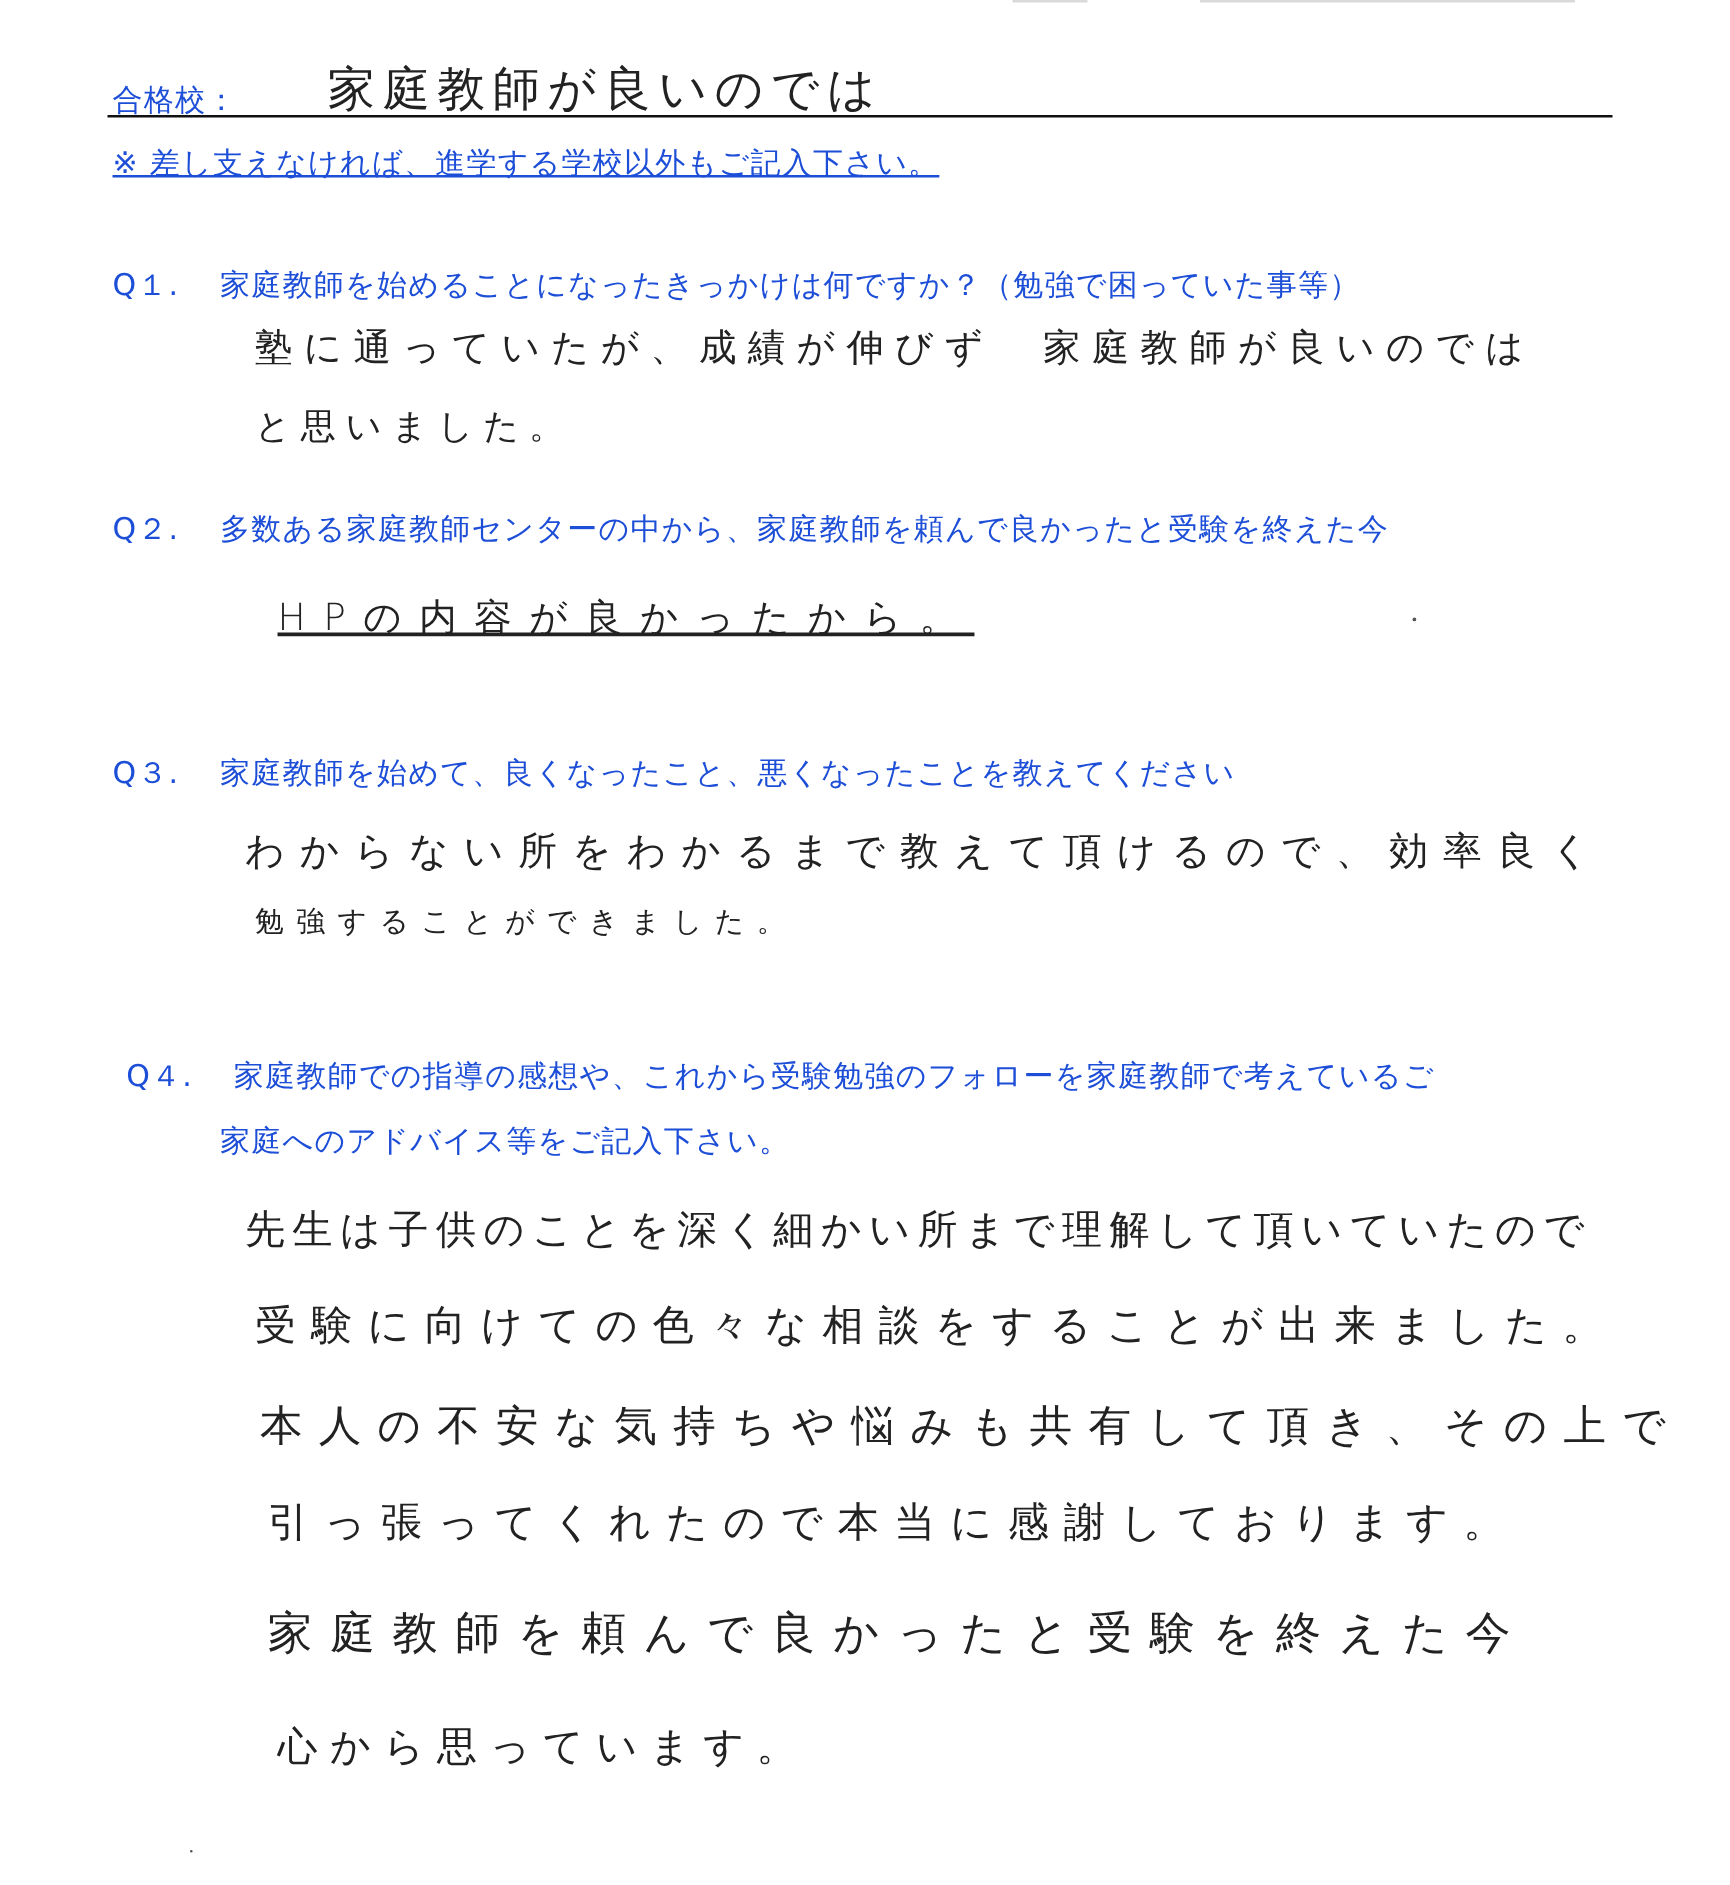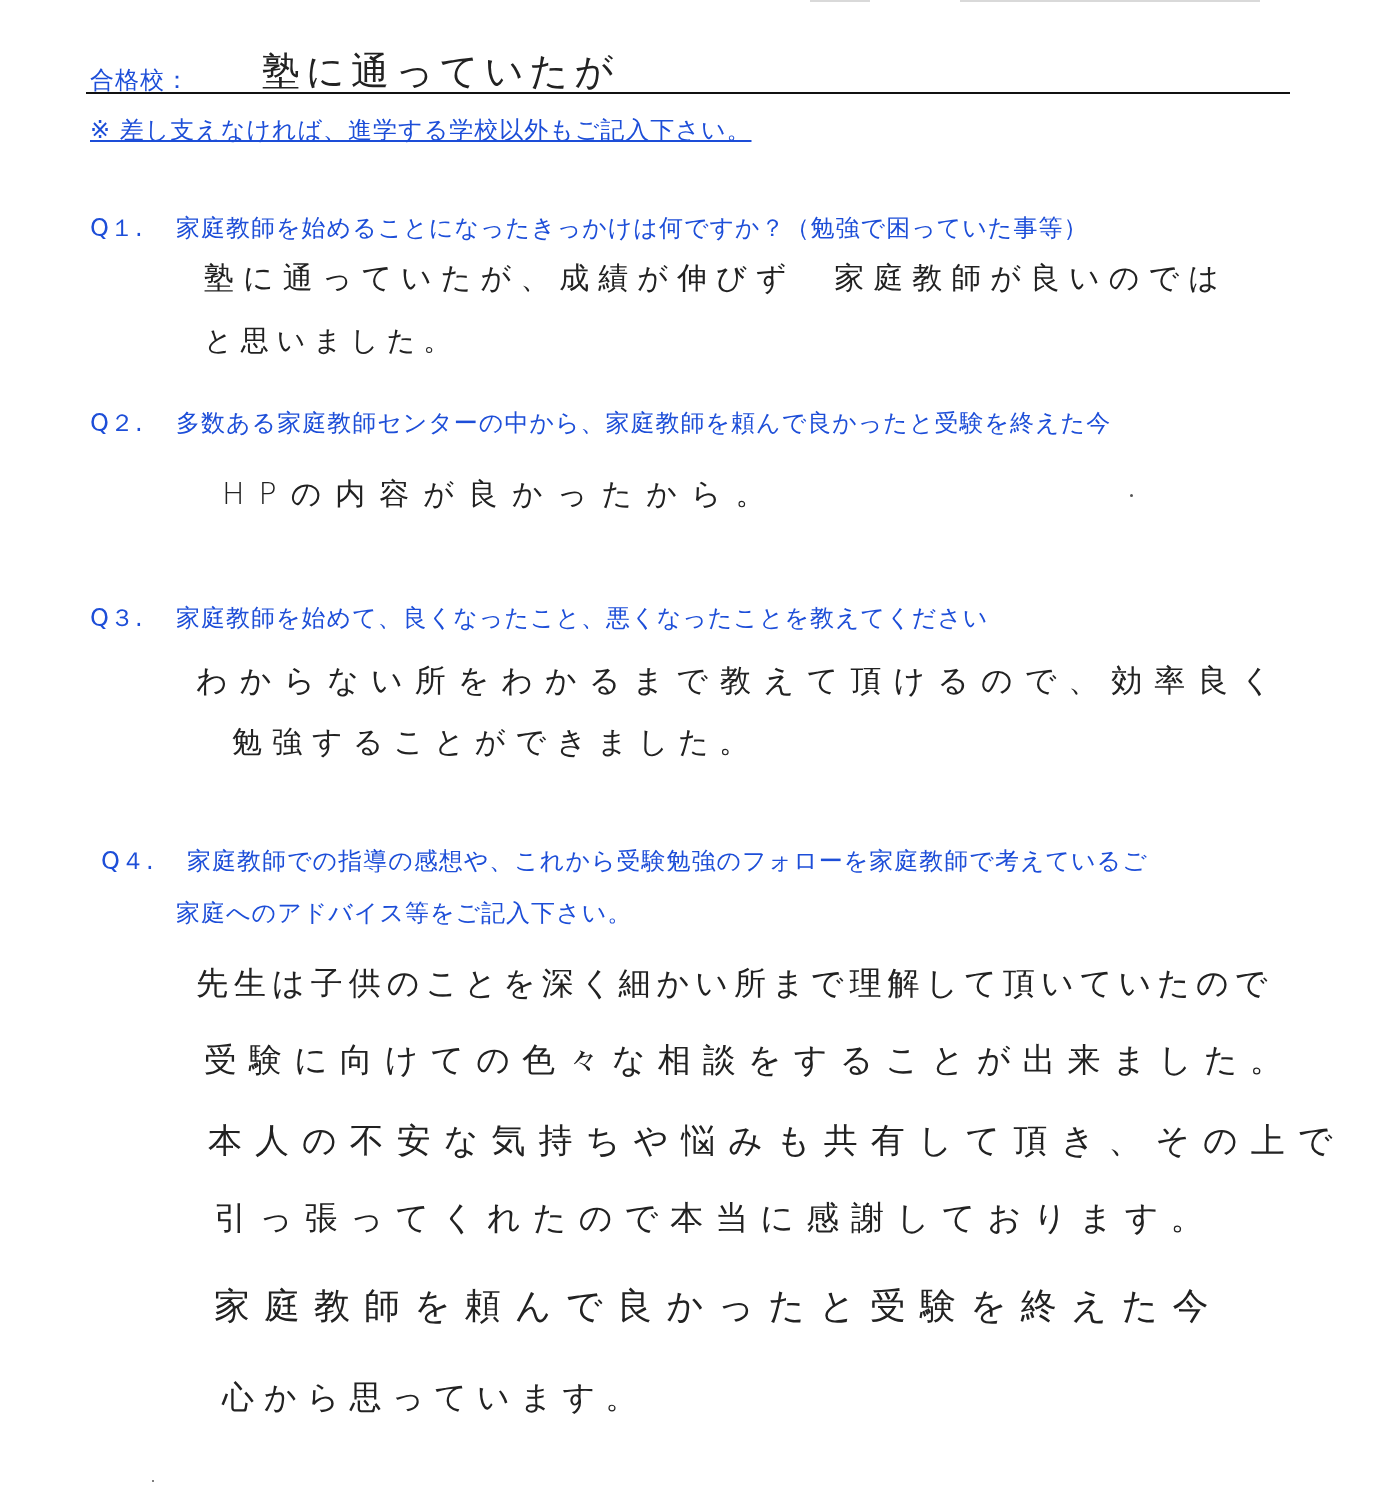--- a/index.html
+++ b/index.html
@@ -19,41 +19,41 @@
     .topgray { position: absolute; top: 0; height: 2px; background: #d9d9d9; }
     .speck { position: absolute; width: 3px; height: 3px; background: #555; border-radius: 50%; }
   </style>
 </head>
 <body>
 
 <div class="topgray" style="left:810px;width:60px;"></div>
 <div class="topgray" style="left:960px;width:300px;"></div>
 
 <div class="abs printed school-label">合格校：</div>
-<div class="abs hand school-name">塾に通っていたが</div>
+<div class="abs hand school-name">家庭教師が良いのでは</div>
 <div class="school-line"></div>
 <div class="abs printed note">※ 差し支えなければ、進学する学校以外もご記入下さい。</div>
 
 <div class="abs printed q" style="top:212px;">
   <span class="qnum">Q１.</span><span>家庭教師を始めることになったきっかけは何ですか？（勉強で困っていた事等）</span>
 </div>
 <div class="abs hand" style="left:204px;top:258px;font-size:30px;letter-spacing:9px;">塾に通っていたが、成績が伸びず　家庭教師が良いのでは</div>
 <div class="abs hand" style="left:204px;top:322px;font-size:28px;letter-spacing:8px;">と思いました。</div>
 
 <div class="abs printed q" style="top:407px;">
   <span class="qnum">Q２.</span><span>多数ある家庭教師センターの中から、家庭教師を頼んで良かったと受験を終えた今</span>
 </div>
-<div class="abs hand" style="left:222px;top:474px;font-size:30px;letter-spacing:14px;">HPの内容が良かったから。</div>
+<div class="abs hand" style="left:222px;top:474px;font-size:30px;letter-spacing:14px;text-decoration:underline;">HPの内容が良かったから。</div>
 <div class="speck" style="left:1130px;top:494px;"></div>
 
 <div class="abs printed q" style="top:602px;">
   <span class="qnum">Q３.</span><span>家庭教師を始めて、良くなったこと、悪くなったことを教えてください</span>
 </div>
 <div class="abs hand" style="left:196px;top:660px;font-size:31px;letter-spacing:12px;">わからない所をわかるまで教えて頂けるので、効率良く</div>
-<div class="abs hand" style="left:204px;top:722px;font-size:30px;letter-spacing:10px;margin-left:28px;">勉強することができました。</div>
+<div class="abs hand" style="left:204px;top:722px;font-size:23px;letter-spacing:10px;">勉強することができました。</div>
 
 <div class="abs printed q" style="top:845px;margin-left:11px;">
   <span class="qnum">Q４.</span><span>家庭教師での指導の感想や、これから受験勉強のフォローを家庭教師で考えているご</span>
 </div>
 <div class="abs printed" style="left:176px;top:897px;">家庭へのアドバイス等をご記入下さい。</div>
 
 <div class="abs hand" style="left:196px;top:962px;font-size:32px;letter-spacing:6px;">先生は子供のことを深く細かい所まで理解して頂いていたので</div>
 <div class="abs hand" style="left:204px;top:1038px;font-size:33px;letter-spacing:12px;">受験に向けての色々な相談をすることが出来ました。</div>
 <div class="abs hand" style="left:208px;top:1118px;font-size:34px;letter-spacing:13px;">本人の不安な気持ちや悩みも共有して頂き、その上で</div>
 <div class="abs hand" style="left:214px;top:1196px;font-size:33px;letter-spacing:12px;">引っ張ってくれたので本当に感謝しております。</div>

